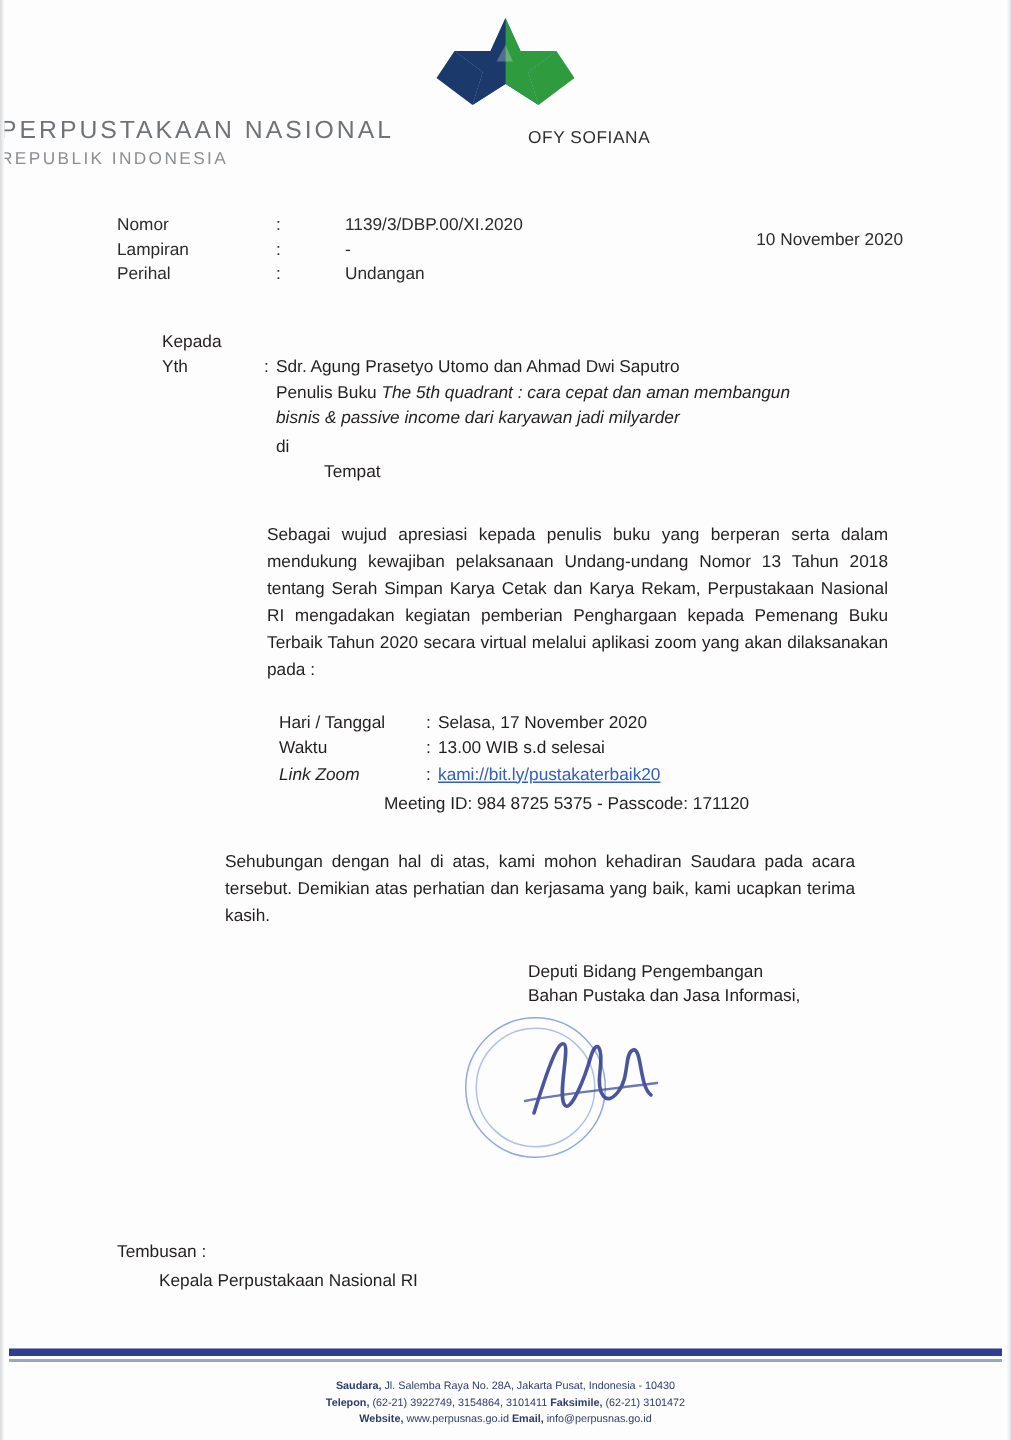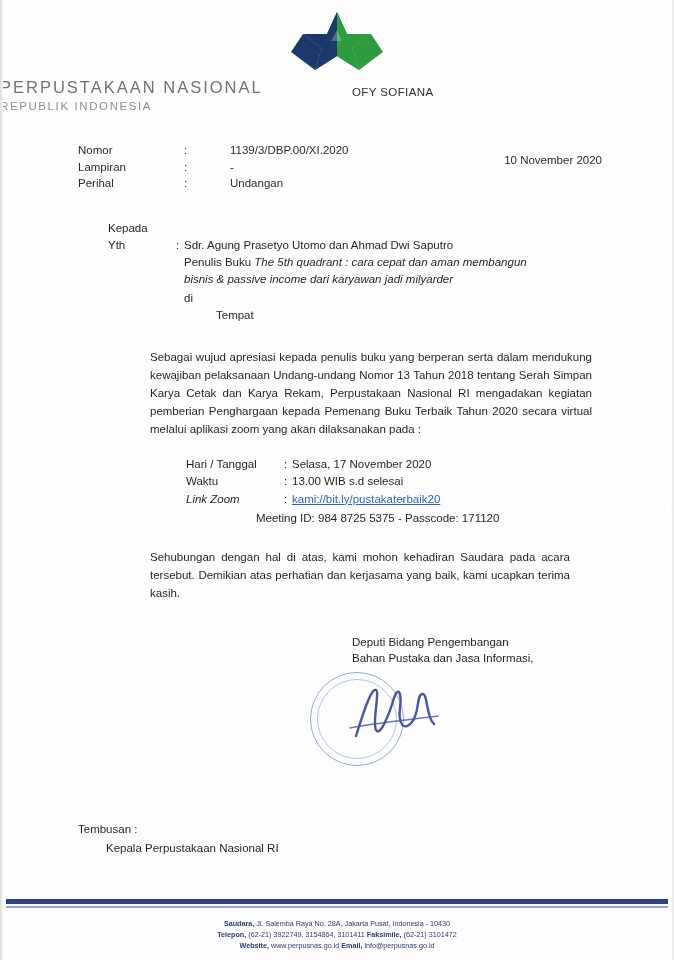--- a/index.html
+++ b/index.html
@@ -89,20 +89,21 @@
   .addr-di { margin-left: 76px; margin-top: 2px; }
   .addr-tempat { margin-left: 108px; }
 
   
   .body-para {
     margin-top: 24px;
     padding: 0 82px 0 150px;
     font-size: 11.5px;
     line-height: 18px;
     text-align: justify;
+    margin-left: 28px;
   }
 
   
   .details {
     margin-top: 18px;
     padding-left: 150px;
     font-size: 11.5px;
     line-height: 17.5px;
   }
   .detail-row { display: flex; }
@@ -123,21 +124,21 @@
   .closing {
     margin-top: 20px;
     padding: 0 104px 0 150px;
     font-size: 11.5px;
     line-height: 18px;
     text-align: justify;
   }
 
   
   .signature {
-    margin-top: 32px;
+    margin-top: 20px;
     padding-left: 352px;
     font-size: 11.5px;
     line-height: 16px;
     position: relative;
   }
   .sign-space {
     position: relative;
     height: 86px;
   }
   .stamp {

